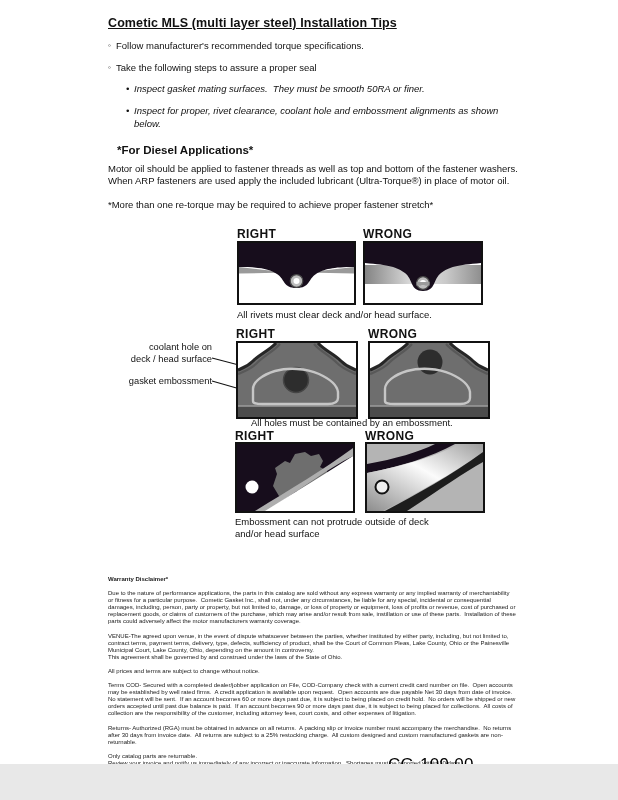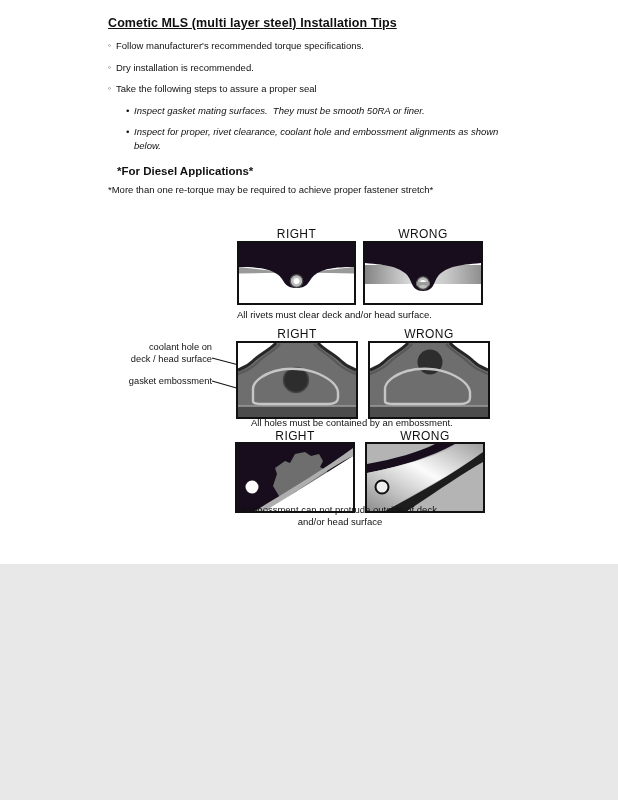--- a/index.html
+++ b/index.html
@@ -1,59 +1,59 @@
 <!DOCTYPE html>
 <html><head>
 <meta charset="utf-8">
 <style>
   html,body{margin:0;padding:0;background:#e8e8e8;}
   .page{
-    position:relative;width:618px;height:564px;background:#ffffff;
+    position:relative;width:618px;height:764px;background:#ffffff;
     font-family:"Liberation Sans", sans-serif;color:#111;overflow:hidden;
     margin:0 auto;
   }
   .content{position:absolute;left:108px;top:16px;width:412px;}
   .title{
     font-size:12.5px;font-weight:bold;margin:0 0 9px 0;
     text-decoration:underline;letter-spacing:.1px;
   }
   ul.tips{list-style:none;margin:0;padding:0;font-size:9.5px;line-height:13.5px;}
   ul.tips li{padding-left:10px;text-indent:-10px;white-space:pre-wrap;margin-top:8px;}
   ul.tips li.sub{padding-left:26px;text-indent:-8px;font-style:italic;}
   .marker{display:inline-block;width:8px;text-indent:0;}
   .marker.open{font-size:8px;vertical-align:1px;}
   .diesel-h{font-size:11.5px;font-weight:bold;margin:13px 0 7px 9px;}
   .para{font-size:9.5px;line-height:12.8px;margin:0 0 11px 0;white-space:pre-wrap;}
-  .dhdr{position:absolute;font-size:12px;font-weight:normal;text-align:center;letter-spacing:.4px;}
+  .dhdr{position:absolute;font-size:12px;font-weight:bold;letter-spacing:.4px;}
   .dbox{position:absolute;border:2px solid #111;box-sizing:border-box;background:#fff;}
   .dbox svg{display:block;}
   .dcaption{position:absolute;font-size:9.5px;line-height:12px;}
   .dlabel{position:absolute;font-size:9.3px;line-height:11.5px;text-align:right;}
   .leader{position:absolute;pointer-events:none;}
   .fineprint{position:absolute;left:108px;top:576px;width:408px;font-size:6px;line-height:7.1px;color:#222;}
   .fineprint .fp-h{font-weight:bold;margin:0 0 7px 0;}
   .fineprint p{margin:0 0 7px 0;white-space:pre-wrap;}
   .fineprint p.tight{margin:0;}
   .pagenum{position:absolute;left:388px;top:755px;font-size:17px;letter-spacing:.3px;color:#000000;}
 </style>
 </head>
 <body>
 
 <div class="page">
 
   <div class="content">
     <h1 class="title">Cometic MLS (multi layer steel) Installation Tips</h1>
     <ul class="tips">
       <li><span class="marker open">◦</span><span>Follow manufacturer's recommended torque specifications.</span></li>
-      <li><span class="marker open">◦</span><span>Dry installation is recommended.</span></li>
       <li><span class="marker open">◦</span><span>Take the following steps to assure a proper seal</span></li>
       <li class="sub"><span class="marker">•</span><span>Inspect gasket mating surfaces.  They must be smooth 50RA or finer.</span></li>
       <li class="sub"><span class="marker">•</span><span>Inspect for proper, rivet clearance, coolant hole and embossment alignments as shown below.</span></li>
     </ul>
     <h2 class="diesel-h">*For Diesel Applications*</h2>
+    <p class="para">Motor oil should be applied to fastener threads as well as top and bottom of the fastener washers. When ARP fasteners are used apply the included lubricant (Ultra-Torque®) in place of motor oil.</p>
     <p class="para">*More than one re-torque may be required to achieve proper fastener stretch*</p>
   </div>
 
   <div class="dhdr" style="left:237px;top:227px;width:119px;">RIGHT</div>
   <div class="dhdr" style="left:363px;top:227px;width:120px;">WRONG</div>
 
   <div class="dbox" style="left:237px;top:241px;width:119px;height:64px;">
     <svg width="115" height="60" viewBox="0 0 115 60" preserveAspectRatio="none">
       <rect width="115" height="60" fill="#ffffff"></rect>
       <polygon points="0,24 48,29.5 0,30.5" fill="#9a9a9a"></polygon>
@@ -150,21 +150,21 @@
           <stop offset="1" stop-color="#9e9e9e"></stop>
         </linearGradient>
       </defs>
       <rect width="116" height="67" fill="#b4b4b4"></rect>
       <path d="M0,20 C28,15 52,8 68,0 L88,0 C64,13 32,23 0,29 Z" fill="#170d1c"></path>
       <path d="M0,29 C40,21 72,11 92,0 L116,0 L116,8 C86,30 48,50 16,67 L0,67 Z" fill="url(#deckshine)"></path>
       <path d="M116,8 C84,32 46,52 18,67 L40,67 C72,46 98,28 116,18 Z" fill="#1d1d1d"></path>
       <circle cx="15" cy="43" r="6.5" fill="#efefef" stroke="#111" stroke-width="2"></circle>
     </svg>
   </div>
-  <div class="dcaption" style="left:235px;top:504px;width:210px;text-align:center;">Embossment can not protrude outside of deck and/or head surface</div>
+  <div class="dcaption" style="left:235px;top:516px;width:210px;">Embossment can not protrude outside of deck and/or head surface</div>
 
   <div class="fineprint">
     <p class="fp-h">Warranty Disclaimer*</p>
     <p>Due to the nature of performance applications, the parts in this catalog are sold without any express warranty or any implied warranty of merchantability or fitness for a particular purpose.  Cometic Gasket Inc., shall not, under any circumstances, be liable for any special, incidental or consequential damages, including, person, party or property, but not limited to, damage, or loss of property or equipment, loss of profits or revenue, cost of purchased or replacement goods, or claims of customers of the purchase, which may arise and/or result from sale, instillation or use of these parts.  Installation of these parts could adversely affect the motor manufacturers warranty coverage.</p>
     <p class="tight">VENUE-The agreed upon venue, in the event of dispute whatsoever between the parties, whether instituted by either party, including, but not limited to, contract terms, payment terms, delivery, type, defects, sufficiency of product, shall be the Court of Common Pleas, Lake County, Ohio or the Painesville Municipal Court, Lake County, Ohio, depending on the amount in controversy.</p>
     <p>This agreement shall be governed by and construed under the laws of the State of Ohio.</p>
     <p>All prices and terms are subject to change without notice.</p>
     <p>Terms COD- Secured with a completed dealer/jobber application on File, COD-Company check with a current credit card number on file.  Open accounts may be established by well rated firms.  A credit application is available upon request.  Open accounts are due payable Net 30 days from date of invoice.  No statement will be sent.  If an account becomes 60 or more days past due, it is subject to being placed on credit hold.  No orders will be shipped or new orders accepted until past due balance is paid.  If an account becomes 90 or more days past due, it is subject to being placed for collections.  All costs of collection are the responsibility of the customer, including attorney fees, court costs, and other expenses of litigation.</p>
     <p>Returns- Authorized (RGA) must be obtained in advance on all returns.  A packing slip or invoice number must accompany the merchandise.  No returns after 30 days from invoice date.  All returns are subject to a 25% restocking charge.  All custom designed and custom manufactured gaskets are non-returnable.</p>
     <p class="tight">Only catalog parts are returnable.</p>

